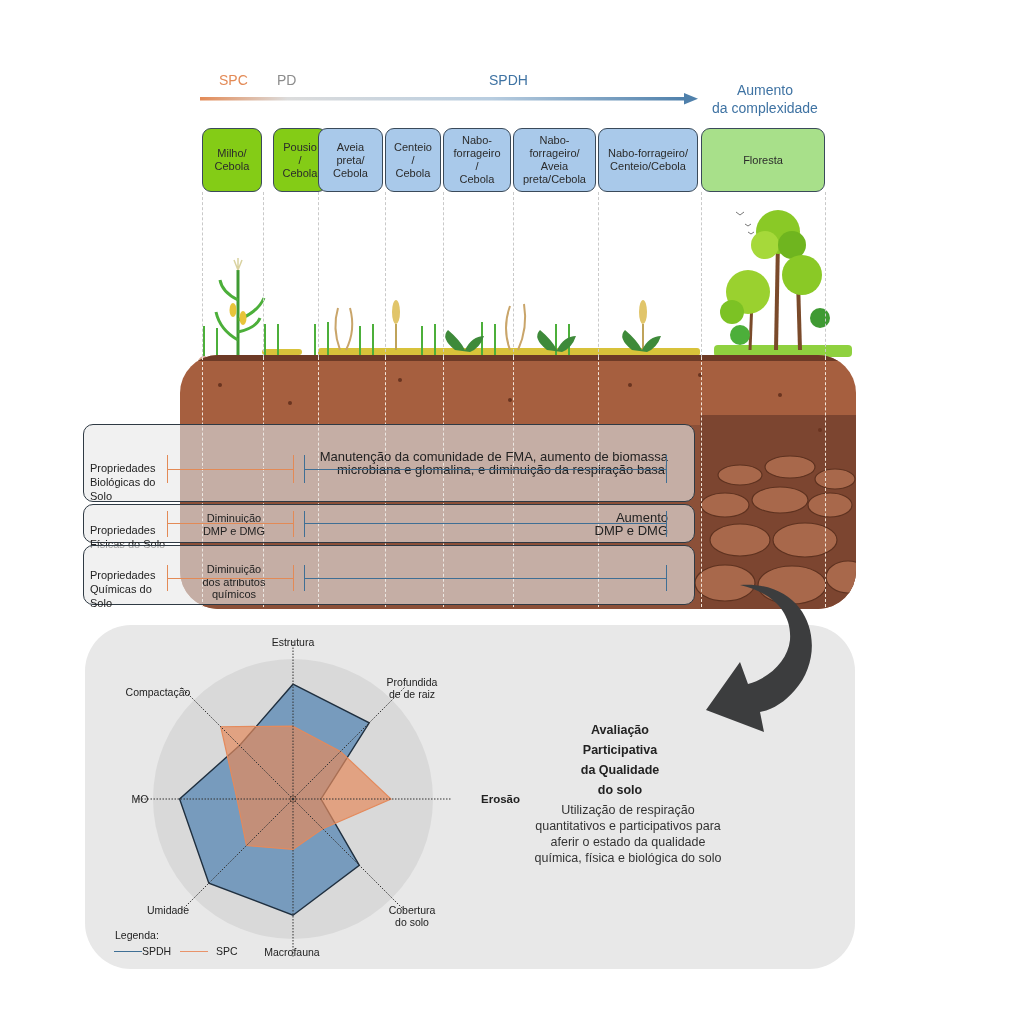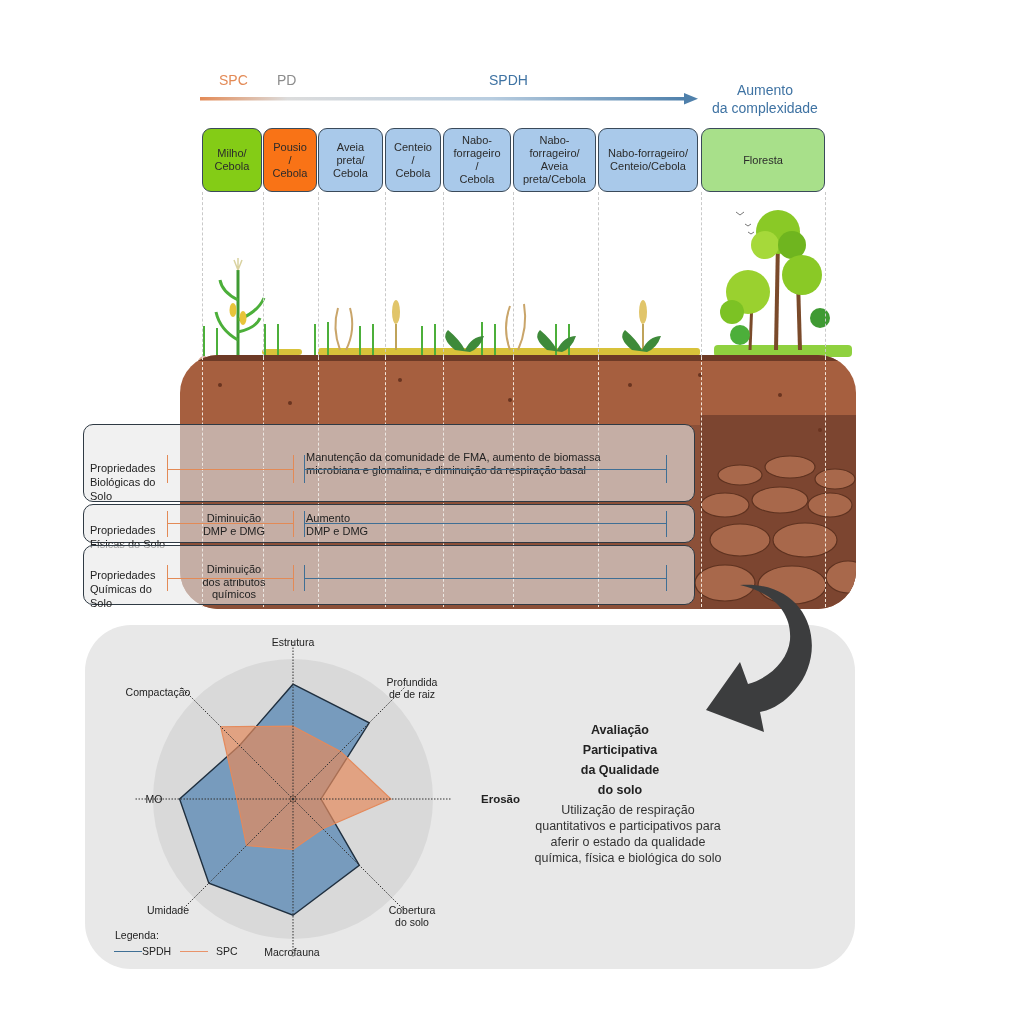--- a/index.html
+++ b/index.html
@@ -5,21 +5,21 @@
   html,body{margin:0;padding:0;background:#ffffff;}
   body{width:1024px;height:1024px;position:relative;overflow:hidden;font-family:"Liberation Sans",sans-serif;color:#222;}
   .abs{position:absolute;}
   .hdr{font-size:14px;}
   .box{position:absolute;top:128px;height:64px;border:1.2px solid #3a4a5a;border-radius:9px;box-sizing:border-box;display:flex;align-items:center;justify-content:center;text-align:center;font-size:11px;line-height:13px;color:#2b2b2b;}
   .vline{position:absolute;top:192px;width:0;border-left:1px dashed #c9c9c9;}
   .vline.soil{border-left:1px dashed #f2e4d8;}
   .prop{position:absolute;left:83px;border:1.3px solid #2f3a44;border-radius:10px;box-sizing:border-box;background:rgba(232,232,232,0.62);}
   .prop-label{position:absolute;left:6px;font-size:11px;line-height:14px;color:#222;margin-top:13px;}
   .neg{position:absolute;text-align:center;font-size:11px;line-height:12.5px;color:#222;}
-  .pos{position:absolute;text-align:left;font-size:11px;line-height:12.5px;color:#222;}
+  .pos{position:absolute;text-align:right;font-size:13px;line-height:12.5px;color:#222;}
   .brk-o{position:absolute;height:0;border-top:1.5px solid #e38a56;}
   .brk-o-end{position:absolute;width:0;border-left:1.5px solid #e38a56;}
   .brk-b{position:absolute;height:0;border-top:1.5px solid #3f6f95;}
   .brk-b-end{position:absolute;width:0;border-left:1.5px solid #3f6f95;}
   .axis-lbl{position:absolute;font-size:10.5px;line-height:12px;color:#222;text-align:center;}
 </style>
 </head>
 <body>
 
 <div class="abs hdr" style="left:219px;top:72px;color:#e38a56;">SPC</div>
@@ -40,21 +40,21 @@
 <div class="abs" style="left:703px;top:81px;width:124px;text-align:center;font-size:14px;line-height:18px;color:#3f73a3;">
   <div>Aumento</div>
   <div>da complexidade</div>
 </div>
 
 <div id="boxes">
     <div class="box" style="left: 202px; width: 60px; background: #84cc16;">
       <span style="white-space: pre-line;">Milho/
 Cebola</span>
     </div>
-    <div class="box" style="left: 263px; width: 54px; background: #f97316;">
+    <div class="box" style="left: 273px; width: 54px; background: #84cc16;">
       <span style="white-space: pre-line;">Pousio
 /
 Cebola</span>
     </div>
     <div class="box" style="left: 318px; width: 65px; background: rgb(169, 201, 234);">
       <span style="white-space: pre-line;">Aveia
 preta/
 Cebola</span>
     </div>
     <div class="box" style="left: 385px; width: 56px; background: rgb(169, 201, 234);">
@@ -302,21 +302,21 @@
   </svg>
 <div id="radar-labels">
     <div class="axis-lbl" style="white-space: pre-line; width: 80px; left: 253px; top: 636px;">Estrutura</div>
     <div class="axis-lbl" style="white-space: pre-line; width: 80px; left: 372px; top: 676px;">Profundida
 de de raiz</div>
     <div class="axis-lbl" style="white-space: pre-line; width: 80px; left: 437px; top: 793px; font-weight: bold; font-size: 11.5px; text-align: left; margin-left: 44px;">Erosão</div>
     <div class="axis-lbl" style="white-space: pre-line; width: 80px; left: 372px; top: 904px;">Cobertura
 do solo</div>
     <div class="axis-lbl" style="white-space: pre-line; width: 80px; left: 252px; top: 946px;">Macrofauna</div>
     <div class="axis-lbl" style="white-space: pre-line; width: 80px; left: 128px; top: 904px;">Umidade</div>
-    <div class="axis-lbl" style="white-space: pre-line; width: 80px; left: 114px; top: 793px;">MO</div>
+    <div class="axis-lbl" style="white-space: pre-line; width: 80px; left: 100px; top: 793px;">MO</div>
     <div class="axis-lbl" style="white-space: pre-line; width: 80px; left: 118px; top: 686px;">Compactação</div>
   </div>
 
 <div class="abs" style="left:115px;top:929px;font-size:10.5px;">Legenda:</div>
 <div class="abs" style="left:114px;top:945px;display:flex;align-items:center;font-size:10.5px;">
   <span style="display:inline-block;width:28px;height:0;border-top:1.5px solid #3f6f95;"></span>
   <span>SPDH</span>
 </div>
 <div class="abs" style="left:180px;top:945px;display:flex;align-items:center;font-size:10.5px;">
   <span style="display:inline-block;width:28px;height:0;border-top:1.5px solid #e9936a;margin-right:8px;"></span>

